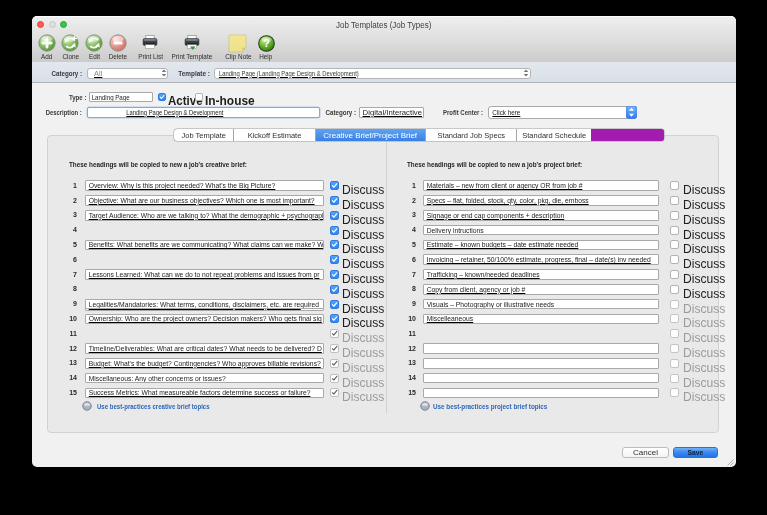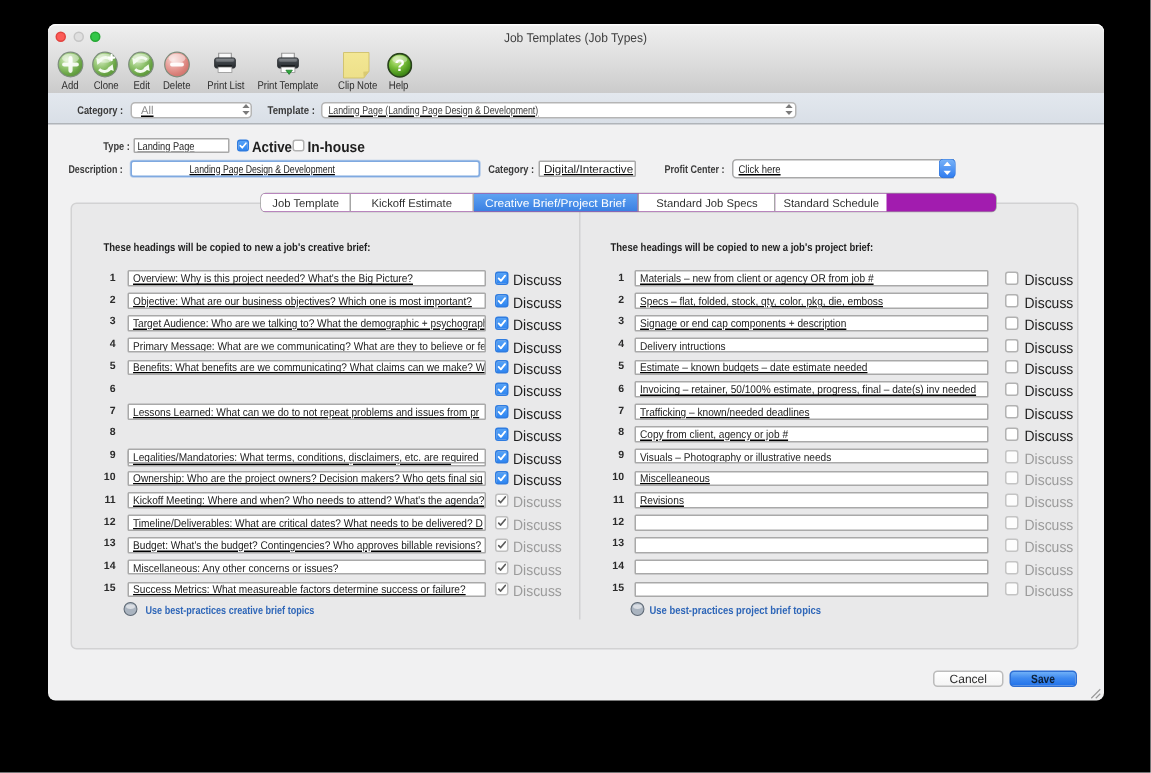--- a/index.html
+++ b/index.html
@@ -6,21 +6,21 @@
      font-family:"Liberation Sans",sans-serif;-webkit-font-smoothing:antialiased;}
 .abs{position:absolute;}
 .sx{display:inline-block;transform-origin:0 50%;white-space:nowrap;}
 .sxr{display:inline-block;transform-origin:100% 50%;white-space:nowrap;}
 .sxc{display:inline-block;transform-origin:50% 50%;white-space:nowrap;}
 .fld{position:absolute;background:#fff;border:1px solid #a9a9a9;border-radius:1px;
      box-sizing:border-box;overflow:hidden;white-space:nowrap;display:flex;align-items:center;text-decoration:underline;}
 .fld .sx{font-size:7.5px;color:#1c1c1c;padding-left:3px;}
 .lbl{position:absolute;font-weight:bold;color:#3a3a3a;font-size:7.5px;white-space:nowrap;text-align:right;}
 .num{position:absolute;font-weight:bold;color:#2a2a2a;font-size:7px;text-align:right;}
-.dsc{position:absolute;font-size:10px;white-space:nowrap;}
+.dsc{position:absolute;font-size:13px;white-space:nowrap;}
 .cb{position:absolute;width:9px;height:9px;box-sizing:border-box;border-radius:2px;}
 .cb svg{position:absolute;left:-1px;top:-1px;width:calc(100% + 2px);height:calc(100% + 2px);display:block;}
 .cb-on{background:linear-gradient(#55a2f7,#2e86f2);border:1px solid #2f7ce0;}
 .cb-off{background:#fff;border:1px solid #b2b2b2;}
 .cb-dis{background:#fdfdfd;border:1px solid #bfbfbf;}
 .cb-offdis{background:#fdfdfd;border:1px solid #c4c4c4;}
 .seg{position:absolute;top:0;height:100%;box-sizing:border-box;display:flex;align-items:center;justify-content:center;
      font-size:7.5px;color:#303030;background:#fff;border-right:1px solid #a6a6a6;}
 </style></head><body>
 <div class="abs" style="left:31.5px;top:16px;width:704.0px;height:451px;background:#f1f1f2;border-radius:5px;box-shadow:0 0 0 1px rgba(0,0,0,0.6), 0 12px 30px rgba(0,0,0,0.65);overflow:hidden;">
@@ -218,23 +218,20 @@
     <div class="fld" style="left:53px;top:194.0px;width:239px;height:10.5px;">
       <span class="sx" style="transform:scaleX(0.9);">Target Audience: Who are we talking to? What the demographic + psychographic</span>
     </div>
     <div class="cb cb-on" style="left:298.8px;top:194.8px;">
       <svg viewBox="0 0 11 11">
         <path d="M3 5.6 L4.8 7.6 L8.2 3.4" stroke="#fff" stroke-width="1.5" fill="none" stroke-linecap="round" stroke-linejoin="round"></path>
       </svg>
     </div>
     <div class="dsc" style="left:310.1px;top:195.8px;color:#1e1e1e;"><span class="sx" style="transform:scaleX(0.93);">Discuss</span></div>
     <div class="num" style="left:25.5px;top:210.20000000000002px;width:20px;">4</div>
-    <div class="fld" style="left:53px;top:208.8px;width:239px;height:10.5px;">
-      <span class="sx" style="transform:scaleX(0.9);">Primary Message: What are we communicating? What are they to believe or fe</span>
-    </div>
     <div class="cb cb-on" style="left:298.8px;top:209.60000000000002px;">
       <svg viewBox="0 0 11 11">
         <path d="M3 5.6 L4.8 7.6 L8.2 3.4" stroke="#fff" stroke-width="1.5" fill="none" stroke-linecap="round" stroke-linejoin="round"></path>
       </svg>
     </div>
     <div class="dsc" style="left:310.1px;top:210.60000000000002px;color:#1e1e1e;"><span class="sx" style="transform:scaleX(0.93);">Discuss</span></div>
     <div class="num" style="left:25.5px;top:225.00000000000003px;width:20px;">5</div>
     <div class="fld" style="left:53px;top:223.60000000000002px;width:239px;height:10.5px;">
       <span class="sx" style="transform:scaleX(0.9);">Benefits: What benefits are we communicating? What claims can we make? Wh</span>
     </div>
@@ -285,23 +282,20 @@
     <div class="fld" style="left:53px;top:297.6px;width:239px;height:10.5px;">
       <span class="sx" style="transform:scaleX(0.9);">Ownership: Who are the project owners? Decision makers? Who gets final sig</span>
     </div>
     <div class="cb cb-on" style="left:298.8px;top:298.40000000000003px;">
       <svg viewBox="0 0 11 11">
         <path d="M3 5.6 L4.8 7.6 L8.2 3.4" stroke="#fff" stroke-width="1.5" fill="none" stroke-linecap="round" stroke-linejoin="round"></path>
       </svg>
     </div>
     <div class="dsc" style="left:310.1px;top:299.40000000000003px;color:#1e1e1e;"><span class="sx" style="transform:scaleX(0.93);">Discuss</span></div>
     <div class="num" style="left:25.5px;top:313.79999999999995px;width:20px;">11</div>
-    <div class="fld" style="left:53px;top:312.4px;width:239px;height:10.5px;">
-      <span class="sx" style="transform:scaleX(0.9);">Kickoff Meeting: Where and when? Who needs to attend? What's the agenda?</span>
-    </div>
     <div class="cb cb-dis" style="left:298.8px;top:313.2px;">
       <svg viewBox="0 0 11 11">
         <path d="M3 5.8 L4.6 7.4 L8.4 2.8" stroke="#5a5a5a" stroke-width="1.3" fill="none" stroke-linecap="round" stroke-linejoin="round"></path>
       </svg>
     </div>
     <div class="dsc" style="left:310.1px;top:314.2px;color:#9b9b9b;"><span class="sx" style="transform:scaleX(0.93);">Discuss</span></div>
     <div class="num" style="left:25.5px;top:328.6px;width:20px;">12</div>
     <div class="fld" style="left:53px;top:327.20000000000005px;width:239px;height:10.5px;">
       <span class="sx" style="transform:scaleX(0.9);">Timeline/Deliverables: What are critical dates? What needs to be delivered? D</span>
     </div>
@@ -395,23 +389,20 @@
     </div>
     <div class="cb cb-offdis" style="left:638.8px;top:283.6px;"></div>
     <div class="dsc" style="left:651.4px;top:284.6px;color:#9b9b9b;"><span class="sx" style="transform:scaleX(0.93);">Discuss</span></div>
     <div class="num" style="left:364.5px;top:299.0px;width:20px;">10</div>
     <div class="fld" style="left:391.4px;top:297.6px;width:235.8px;height:10.5px;">
       <span class="sx" style="transform:scaleX(0.9);">Miscelleaneous</span>
     </div>
     <div class="cb cb-offdis" style="left:638.8px;top:298.40000000000003px;"></div>
     <div class="dsc" style="left:651.4px;top:299.40000000000003px;color:#9b9b9b;"><span class="sx" style="transform:scaleX(0.93);">Discuss</span></div>
     <div class="num" style="left:364.5px;top:313.79999999999995px;width:20px;">11</div>
-    <div class="fld" style="left:391.4px;top:312.4px;width:235.8px;height:10.5px;">
-      <span class="sx" style="transform:scaleX(0.9);">Revisions</span>
-    </div>
     <div class="cb cb-offdis" style="left:638.8px;top:313.2px;"></div>
     <div class="dsc" style="left:651.4px;top:314.2px;color:#9b9b9b;"><span class="sx" style="transform:scaleX(0.93);">Discuss</span></div>
     <div class="num" style="left:364.5px;top:328.6px;width:20px;">12</div>
     <div class="fld" style="left:391.4px;top:327.20000000000005px;width:235.8px;height:10.5px;"></div>
     <div class="cb cb-offdis" style="left:638.8px;top:328.00000000000006px;"></div>
     <div class="dsc" style="left:651.4px;top:329.00000000000006px;color:#9b9b9b;"><span class="sx" style="transform:scaleX(0.93);">Discuss</span></div>
     <div class="num" style="left:364.5px;top:343.4px;width:20px;">13</div>
     <div class="fld" style="left:391.4px;top:342.0px;width:235.8px;height:10.5px;"></div>
     <div class="cb cb-offdis" style="left:638.8px;top:342.8px;"></div>
     <div class="dsc" style="left:651.4px;top:343.8px;color:#9b9b9b;"><span class="sx" style="transform:scaleX(0.93);">Discuss</span></div>

